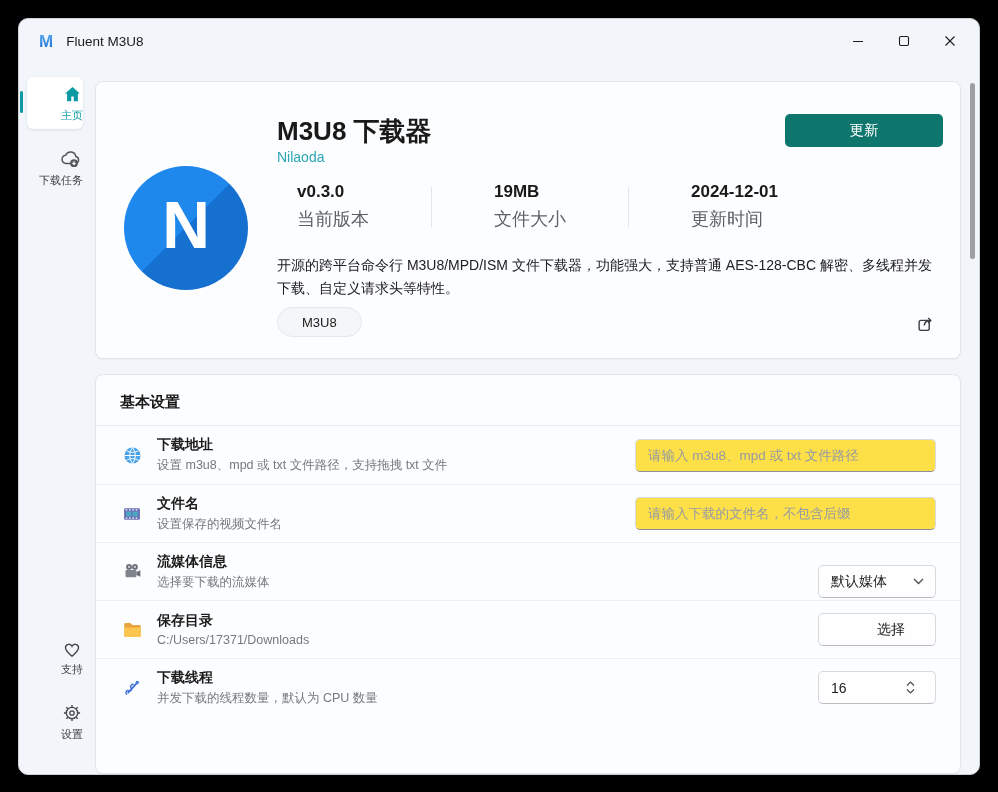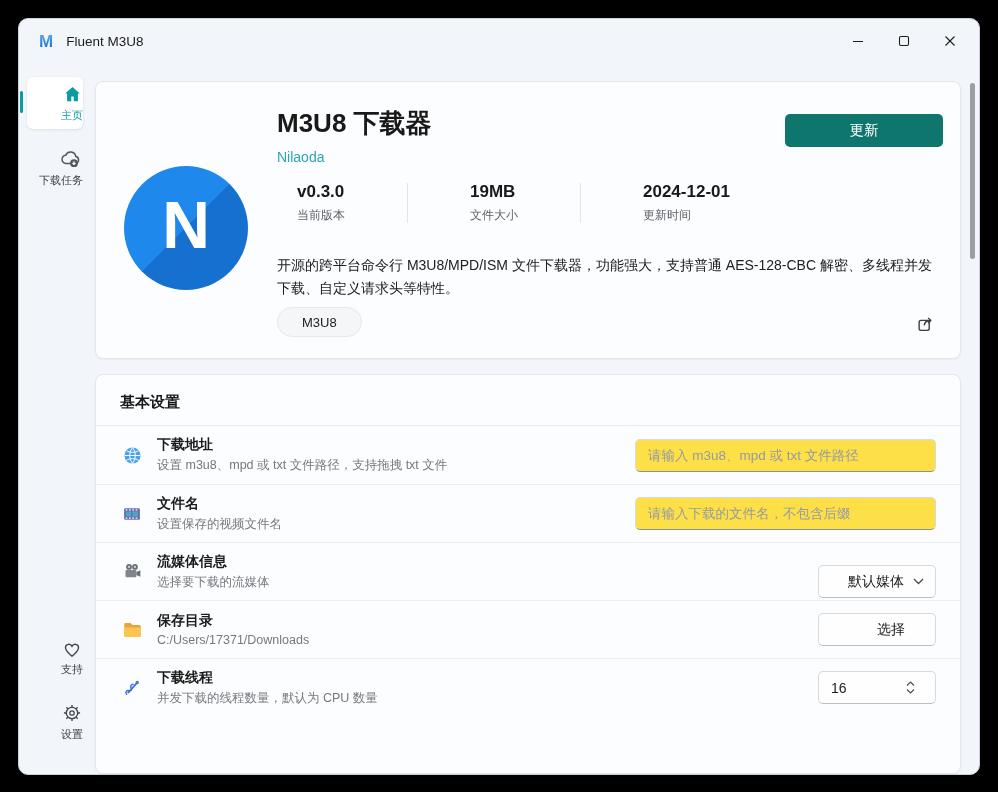--- a/index.html
+++ b/index.html
@@ -35,28 +35,28 @@
   .card { position:absolute; left:4px; right:18px; background:#fcfdff;
     border:1px solid #e3e6eb; border-radius:8px; box-shadow:0 1px 2px rgba(0,0,0,.04); }
   .card1 { top:18px; height:278px; }
   .card2 { top:311px; height:400px; overflow:hidden; }
 
   
   .logo { position:absolute; left:28px; top:84px; width:124px; height:124px; border-radius:50%;
     background:linear-gradient(135deg,#1e88ed 49.5%,#1670cf 50%);
     display:flex; align-items:center; justify-content:center; }
   .logo-letter { color:#fff; font-size:66px; font-weight:bold; line-height:1; padding-bottom:6px; }
-  .page-title { position:absolute; left:181px; top:24px; font-size:26px; font-weight:bold; color:#191919; }
+  .page-title { position:absolute; left:181px; top:32px; font-size:26px; font-weight:bold; color:#191919; }
   .author-link { position:absolute; left:181px; top:67px; font-size:14px; color:#2ba6b4; cursor:pointer; }
   .update-btn { position:absolute; right:17px; top:32px; width:158px; height:33px;
     background:#0f766e; border:none; border-radius:5px; color:#fff; font-size:14.5px;
     display:flex; align-items:center; justify-content:center; cursor:pointer; }
   .stats { position:absolute; left:201px; top:100px; display:flex; align-items:center;gap:36px; }
   .stat-value { font-size:17px; font-weight:bold; color:#191919; }
-  .stat-label { font-size:12px; color:#5d6168; margin-top:5px; }
+  .stat-label { font-size:18px; color:#5d6168; margin-top:5px; }
   .stat-divider { width:1px; height:40px; background:#e3e5e9; margin:0 26px; }
   .desc { position:absolute; left:181px; top:172px; width:668px; font-size:14px;
     line-height:1.62; color:#202124; }
   .chip { position:absolute; left:181px; top:225px; height:30px; padding:0 24px;
     border-radius:15px; background:#f5f6f8; border:1px solid #e7e8ea; font-size:13px;
     color:#1b1b1b; display:inline-flex; align-items:center; }
   .share-btn { position:absolute; right:20px; top:228px; width:28px; height:28px;
     display:flex; align-items:center; justify-content:center; cursor:pointer; background:none; border:none; }
 
   
@@ -72,21 +72,21 @@
 
   .text-input { width:301px; height:33px; border:1px solid #d7dade; border-bottom-color:#8b9097;
     border-radius:5px; background:#fde047; padding:0 12px; font-size:13.5px; color:#1b1b1b;
     font-family:inherit; outline:none; }
   .text-input::placeholder { color:#969aa3; }
 
   .select-box, .choose-btn, .number-box { width:118px; height:33px; background:#fefefe;
     border:1px solid #d6d9de; border-bottom-color:#b9bdc3; border-radius:5px;
     font-size:14px; color:#1b1b1b;padding-left:28px; }
   .select-box { display:flex; align-items:center; justify-content:space-between;
-    padding:0 11px 0 29px; cursor:pointer;margin-top:20px; }
+    padding:0 11px 0 12px; cursor:pointer;margin-top:20px; }
   .choose-btn { display:flex; align-items:center; justify-content:center; cursor:pointer; font-family:inherit; }
   .number-box { display:flex; align-items:center; padding:0 20px 0 12px; }
   .number-input { border:none; outline:none; width:70px; font-size:14px; color:#1b1b1b;
     background:transparent; font-family:inherit; }
   .spin { margin-left:auto; display:flex; flex-direction:column; gap:1px; cursor:pointer; }
 
   .info-icon { width:18px; height:18px; }
   .info-text { font-size:14px; font-weight:600; color:#1b1b1b; }
   .pointer { font-size:15px; color:#e8b339; margin-left:6px; }
   .download-btn { width:78px; height:33px; background:#c9cccf; border:none; border-radius:5px;

